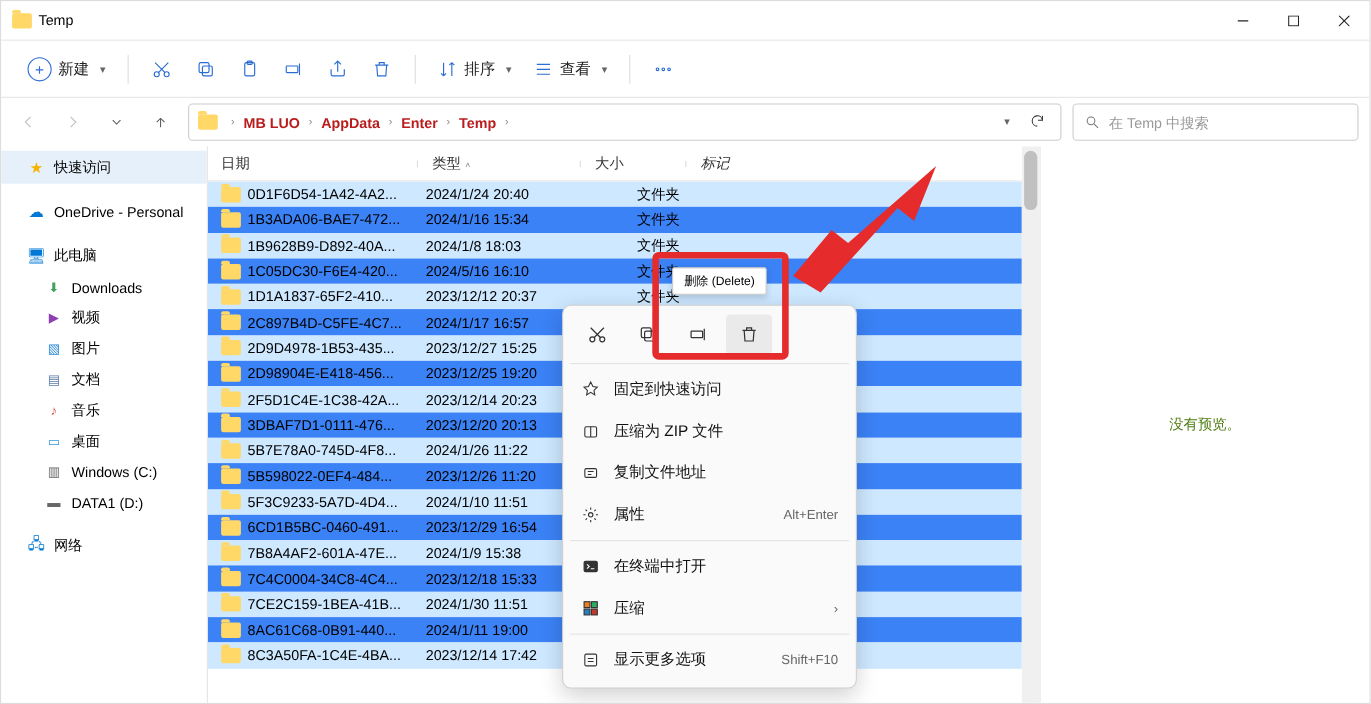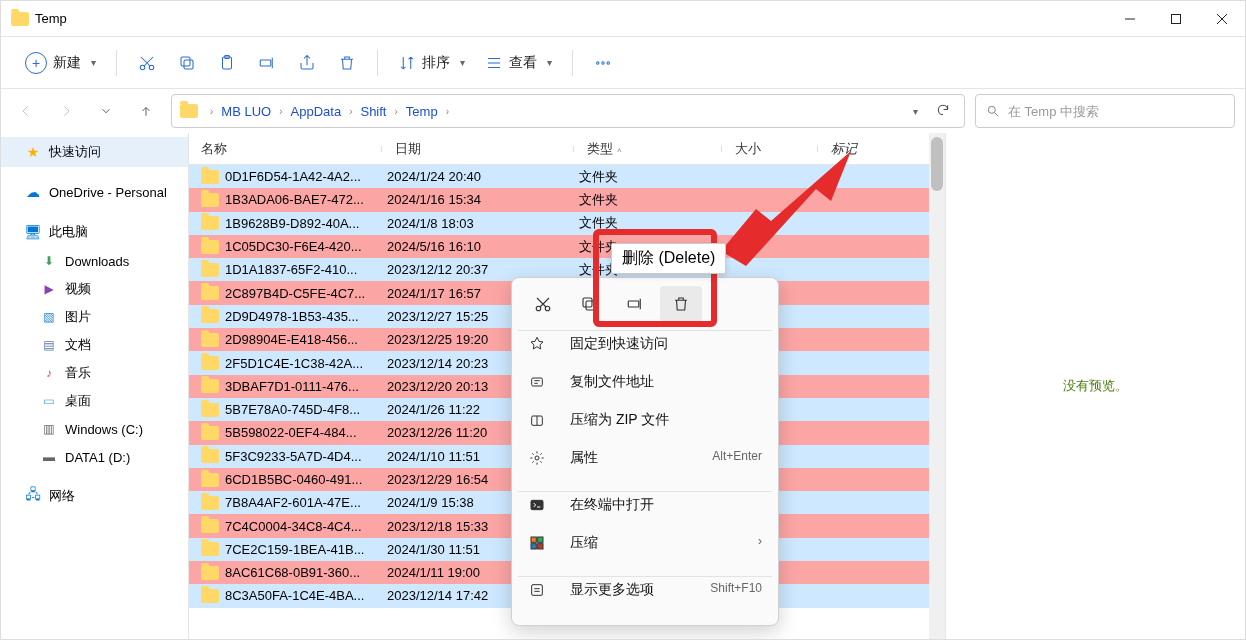--- a/index.html
+++ b/index.html
@@ -25,21 +25,21 @@
 .chev { font-size:10px; color:#666; margin-left:4px; }
 
 
 .navrow { height:44px; display:flex; align-items:center; padding:0 10px; gap:10px; }
 .navbtn { width:30px; height:30px; display:flex; align-items:center; justify-content:center; color:#555; }
 .navbtn svg { width:14px; height:14px; stroke:#555; stroke-width:1.6; fill:none; }
 .navbtn.disabled svg { stroke:#bbb; }
 .crumbbox { flex:1; height:34px; border:1px solid #ccc; border-radius:4px; display:flex; align-items:center; padding:0 8px; gap:6px; }
 .crumbbox .folder-ico { width:18px; height:14px; background:#ffd868; border-radius:2px; position:relative; margin-right:4px; }
 .crumbbox .folder-ico:before { content:""; position:absolute; top:-3px; left:0; width:8px; height:3px; background:#ffd868; border-radius:2px 2px 0 0; }
-.crumbbox .seg { color:#1d4ed8; }
+.crumbbox .seg { color:#b91c1c;font-weight:bold; }
 .crumbbox .csep { color:#888; font-size:10px; margin:0 2px; }
 .crumbbox .flex { flex:1; }
 .crumbbox .dd { color:#666; font-size:10px; padding:0 6px; }
 .crumbbox .refresh { padding:0 6px; }
 .crumbbox .refresh svg { width:14px; height:14px; stroke:#333; fill:none; stroke-width:1.6; }
 .searchbox { width:260px; height:34px; border:1px solid #ccc; border-radius:4px; display:flex; align-items:center; padding:0 10px; gap:8px; }
 .searchbox svg { width:14px; height:14px; stroke:#777; fill:none; stroke-width:1.6; }
 .searchbox input { border:none; outline:none; flex:1; font-size:13px; color:#333; }
 .searchbox input::placeholder { color:#999; }
 
@@ -55,21 +55,21 @@
 
 .content { flex:1; display:flex; overflow:hidden; }
 .filearea { flex:1; position:relative; overflow:hidden; }
 .headerrow { height:32px; display:flex; align-items:center; border-bottom:1px solid #e5e5e5; color:#333; position:relative; }
 .hcol { padding:0 12px; border-right:1px solid transparent; position:relative; }
 .hcol:after { content:""; position:absolute; right:0; top:6px; bottom:6px; width:1px; background:#ddd; }
 .hcol:last-child:after { display:none; }
 .hcol .sort { font-size:8px; color:#888; margin-left:4px; }
 
 .rows { position:absolute; top:32px; left:0; right:0; bottom:0; overflow:hidden; }
-.row { height:23.3px; display:flex; align-items:center; background:#fca5a5; }
+.row { height:23.3px; display:flex; align-items:center; background:#3b82f6; }
 .row:nth-child(odd){ background:#cde8ff; }
 .row .fico { width:18px; height:14px; background:#ffd868; border-radius:2px; margin:0 6px 0 12px; position:relative; flex-shrink:0; }
 .row .fico:before { content:""; position:absolute; top:-3px; left:0; width:8px; height:3px; background:#ffd868; border-radius:2px 2px 0 0; }
 .row .name { width:158px; overflow:hidden; text-overflow:ellipsis; white-space:nowrap; }
 .row .date { width:192px; padding-left:4px; }
 .row .type { width:148px; padding-left:4px; }
 .row .size { width:96px; }
 .row .tag { flex:1; }
 
 .col-name { width:194px; }
@@ -82,30 +82,30 @@
 .vscroll .thumb { position:absolute; left:2px; right:2px; top:4px; height:54px; background:#c0c0c0; border-radius:6px; }
 
 .preview { width:300px; border-left:1px solid #e5e5e5; display:flex; align-items:center; justify-content:center; color:#4d7c0f; font-size:13px; }
 
 
 .ctxmenu { position:absolute; left:510px; top:276px; width:268px; background:#fafafa; border:1px solid #d0d0d0; border-radius:8px; box-shadow:0 6px 20px rgba(0,0,0,.18); padding:6px; z-index:50; }
 .ctx-iconrow { display:flex; gap:4px; padding:2px 4px 8px; border-bottom:1px solid #e3e3e3; margin-bottom:4px; }
 .ctx-iconbtn { width:42px; height:36px; border-radius:4px; display:flex; align-items:center; justify-content:center; }
 .ctx-iconbtn.hover { background:#eaeaea; }
 .ctx-iconbtn svg { width:18px; height:18px; stroke:#333; fill:none; stroke-width:1.5; }
-.ctx-item { height:38px; display:flex; align-items:flex-start; padding:0 10px; border-radius:4px; gap:24px; }
+.ctx-item { height:38px; display:flex; align-items:center; padding:0 10px; border-radius:4px; gap:12px; }
 .ctx-item .cicon { width:18px; height:18px; display:flex; align-items:center; justify-content:center; }
 .ctx-item .cicon svg { width:16px; height:16px; stroke:#333; fill:none; stroke-width:1.5; }
 .ctx-item .clbl { flex:1; color:#111; font-size:14px; }
 .ctx-item .ckey { color:#666; font-size:12px; }
 .ctx-sep { height:1px; background:#e3e3e3; margin:4px 0; }
 .ctx-item .carrow { color:#666; font-size:12px; }
 
 
-.tooltip { position:absolute; left:610px; top:242px; background:#fff; border:1px solid #ccc; padding:4px 10px; font-size:16px; border-radius:2px; box-shadow:0 2px 6px rgba(0,0,0,.15); z-index:70; }
+.tooltip { position:absolute; left:610px; top:242px; background:#fff; border:1px solid #ccc; padding:4px 10px; font-size:11px; border-radius:2px; box-shadow:0 2px 6px rgba(0,0,0,.15); z-index:70; }
 
 
 .redbox { position:absolute; left:592px; top:228px; width:124px; height:98px; border:6px solid #e52b2b; border-radius:6px; z-index:60; pointer-events:none; }
 .redarrow { position:absolute; left:700px; top:150px; z-index:61; pointer-events:none; }
 
 </style>
 </head>
 <body>
 
 <div class="titlebar">
@@ -222,21 +222,21 @@
       </svg>
     </div>
 
   <div class="crumbbox">
     <div class="folder-ico"></div>
     <span class="csep">›</span>
     <span class="seg">MB LUO</span>
     <span class="csep">›</span>
     <span class="seg">AppData</span>
     <span class="csep">›</span>
-    <span class="seg">Shift</span>
+    <span class="seg">Enter</span>
     <span class="csep">›</span>
     <span class="seg">Temp</span>
     <span class="csep">›</span>
     <div class="flex"></div>
     <span class="dd">▾</span>
     <span class="refresh"><svg viewBox="0 0 24 24">
           <path d="M20 11A8 8 0 1 0 12 20"></path>
           <path d="M20 4v7h-7"></path>
         </svg></span>
   </div>
@@ -302,21 +302,20 @@
     <div style="height:10px"></div>
     <div class="sitem sgroup-top">
       <span class="ic" style="color:#0078d4">🖧</span>
       <span class="lbl">网络</span>
     </div>
   </div>
 
   <div class="content">
     <div class="filearea">
       <div class="headerrow">
-        <div class="hcol col-name"><span>名称</span></div>
         <div class="hcol col-date"><span>日期</span></div>
         <div class="hcol col-type"><span>类型</span><span class="sort">˄</span></div>
         <div class="hcol col-size"><span>大小</span></div>
         <div class="hcol col-tag"><span>标记</span></div>
       </div>
       <div class="rows" id="rows">
           <div class="row">
             <div class="fico"></div>
             <div class="name">0D1F6D54-1A42-4A2...</div>
             <div class="date">2024/1/24 20:40</div>
@@ -447,21 +446,21 @@
           <div class="row">
             <div class="fico"></div>
             <div class="name">7CE2C159-1BEA-41B...</div>
             <div class="date">2024/1/30 11:51</div>
             <div class="type">文件夹</div>
             <div class="size"></div>
             <div class="tag"></div>
           </div>
           <div class="row">
             <div class="fico"></div>
-            <div class="name">8AC61C68-0B91-360...</div>
+            <div class="name">8AC61C68-0B91-440...</div>
             <div class="date">2024/1/11 19:00</div>
             <div class="type">文件夹</div>
             <div class="size"></div>
             <div class="tag"></div>
           </div>
           <div class="row">
             <div class="fico"></div>
             <div class="name">8C3A50FA-1C4E-4BA...</div>
             <div class="date">2023/12/14 17:42</div>
             <div class="type">文件夹</div>
@@ -510,34 +509,34 @@
     <span class="cicon">
         <svg viewBox="0 0 24 24">
           <path d="M12 2l3 6 6 .9-4.5 4.4 1 6.2L12 16l-5.5 3.5 1-6.2L3 8.9 9 8z"></path>
         </svg>
       </span>
     <span class="clbl">固定到快速访问</span>
   </div>
   <div class="ctx-item">
     <span class="cicon">
         <svg viewBox="0 0 24 24">
+          <rect x="4" y="6" width="16" height="14" rx="2"></rect>
+          <path d="M12 6v14"></path>
+        </svg>
+      </span>
+    <span class="clbl">压缩为 ZIP 文件</span>
+  </div>
+  <div class="ctx-item">
+    <span class="cicon">
+        <svg viewBox="0 0 24 24">
           <rect x="4" y="6" width="16" height="12" rx="2"></rect>
           <path d="M8 10h8M8 14h5"></path>
         </svg>
       </span>
     <span class="clbl">复制文件地址</span>
-  </div>
-  <div class="ctx-item">
-    <span class="cicon">
-        <svg viewBox="0 0 24 24">
-          <rect x="4" y="6" width="16" height="14" rx="2"></rect>
-          <path d="M12 6v14"></path>
-        </svg>
-      </span>
-    <span class="clbl">压缩为 ZIP 文件</span>
   </div>
   <div class="ctx-item">
     <span class="cicon">
         <svg viewBox="0 0 24 24">
           <circle cx="12" cy="12" r="3"></circle>
           <path d="M12 2v3M12 19v3M2 12h3M19 12h3M5 5l2 2M17 17l2 2M19 5l-2 2M7 17l-2 2"></path>
         </svg>
       </span>
     <span class="clbl">属性</span>
     <span class="ckey">Alt+Enter</span>

